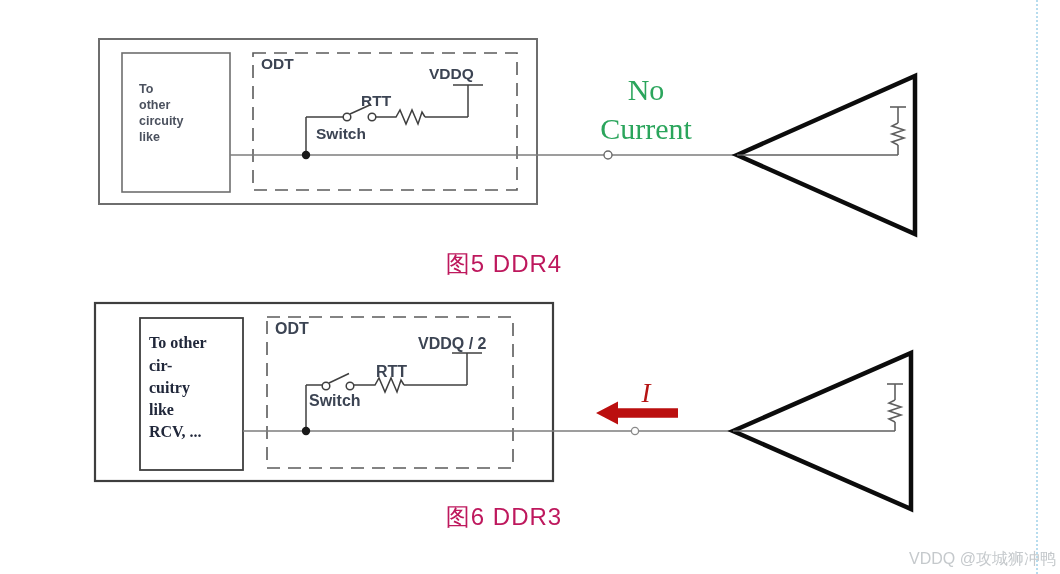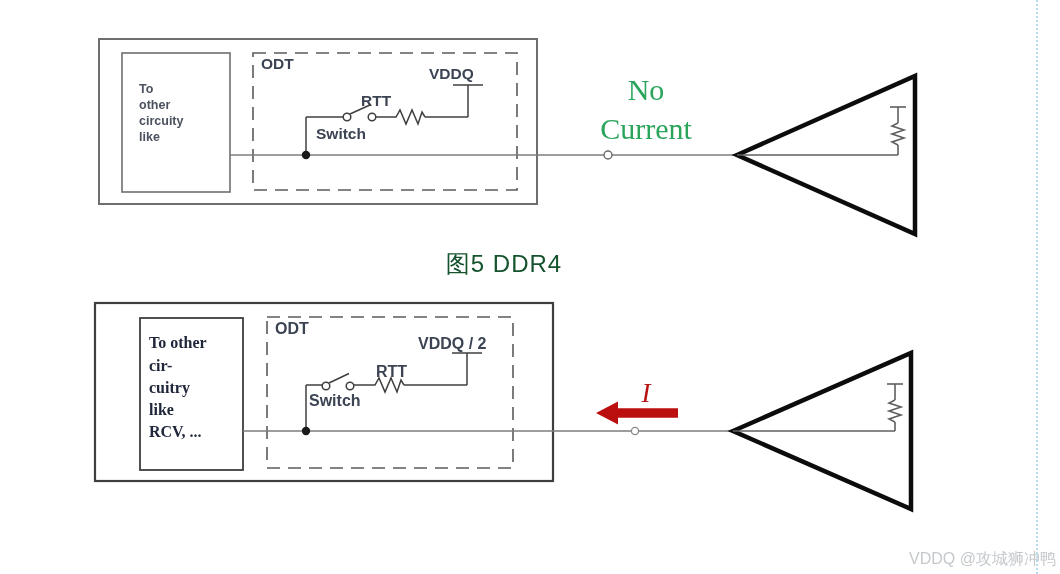--- a/index.html
+++ b/index.html
@@ -12,21 +12,21 @@
   
   .lbl      { font-family:"Liberation Sans", sans-serif; font-weight:bold; font-size:16px; fill:#3c4453; }
   .lbl-sm   { font-family:"Liberation Sans", sans-serif; font-weight:bold; font-size:15.5px; fill:#3c4453; }
   .chiptext1{ font-family:"Liberation Sans", sans-serif; font-weight:bold; font-size:12.5px; fill:#4b515e; }
   .chiptext2{ font-family:"Liberation Serif", serif;     font-weight:bold; font-size:16px;  fill:#20273a; }
   .note     { font-family:"Liberation Serif", serif; font-size:30px; }
   .ilabel   { font-family:"Liberation Serif", serif; font-style:italic; font-size:27px; }
 
   .caption {
     position:absolute; left:0; width:1008px; text-align:center;
-    font-size:24px; color:#14532d; letter-spacing:1px;
+    font-size:24px; color:#be185d; letter-spacing:1px;
   }
   .caption-1 { top:248px; }
   .caption-2 { top:501px; }
 
   .sel-border {
     position:absolute; left:1036px; top:0; height:574px; width:0;
     border-left:2px dotted #b7dcee;
   }
   .watermark {
     position:absolute; right:4px; bottom:4px;
@@ -134,16 +134,17 @@
         <line x1="733" y1="431" x2="895" y2="431"></line>
         <line x1="887" y1="384" x2="903" y2="384"></line>
         <line x1="895" y1="384" x2="895" y2="400"></line>
         <polyline points="895,400 889,403 901,407 889,411 901,415 889,419 895,422"></polyline>
         <line x1="895" y1="422" x2="895" y2="431"></line>
       </g>
     </g>
   </svg>
 
   <div class="caption caption-1">图5 DDR4</div>
+  <div class="caption caption-2">图6 DDR3</div>
 
   <div class="sel-border"></div>
   <div class="watermark">VDDQ @攻城狮冲鸭</div>
 </div>
 
 </body></html>

